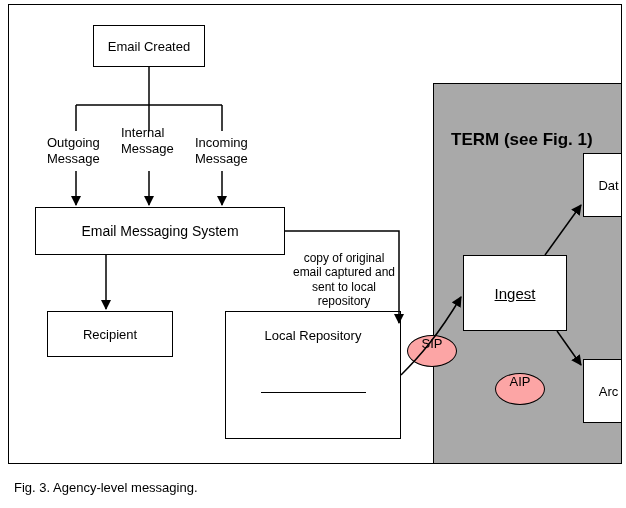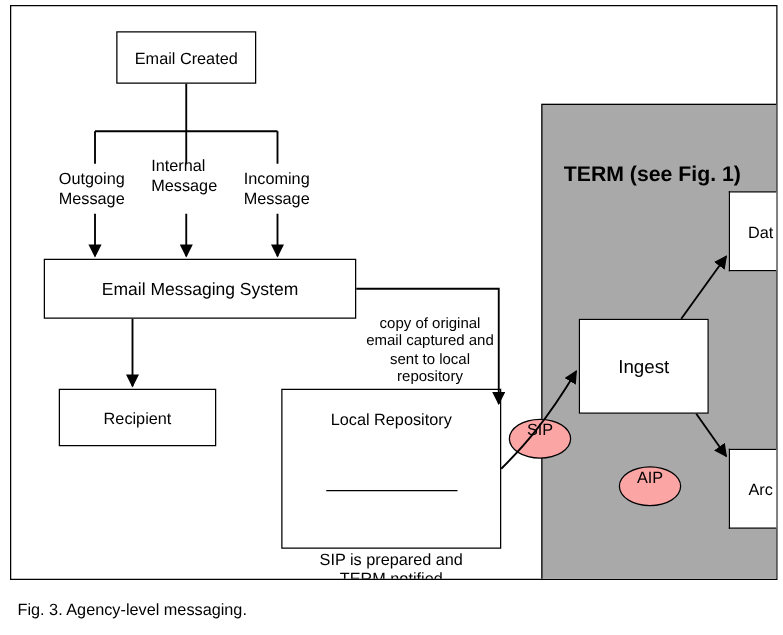--- a/index.html
+++ b/index.html
@@ -113,24 +113,23 @@
     <span>copy of original email captured and sent to local repository</span>
   </div>
 
   <div class="box" style="left:38px; top:306px; width:126px; height:46px;">
     <span>Recipient</span>
   </div>
 
   <div class="box multi" style="left:216px; top:306px; width:176px; height:128px;">
     <span style="margin-bottom:2px;">Local Repository</span>
     <div class="divider"></div>
-    <span style="padding:0 10px;">SIP is prepared and TERM notified</span>
   </div>
 
-  <div class="box" style="left:454px; top:250px; width:104px; height:76px; font-size:15px;">
+  <div class="box" style="left:454px; top:250px; width:104px; height:76px; font-size:15px;text-decoration:underline;">
     <span>Ingest</span>
   </div>
 
   <div class="box" style="left:574px; top:148px; width:50px; height:64px; border-right:none;">
     <span>Dat</span>
   </div>
 
   <div class="box" style="left:574px; top:354px; width:50px; height:64px; border-right:none;">
     <span>Arc</span>
   </div>

